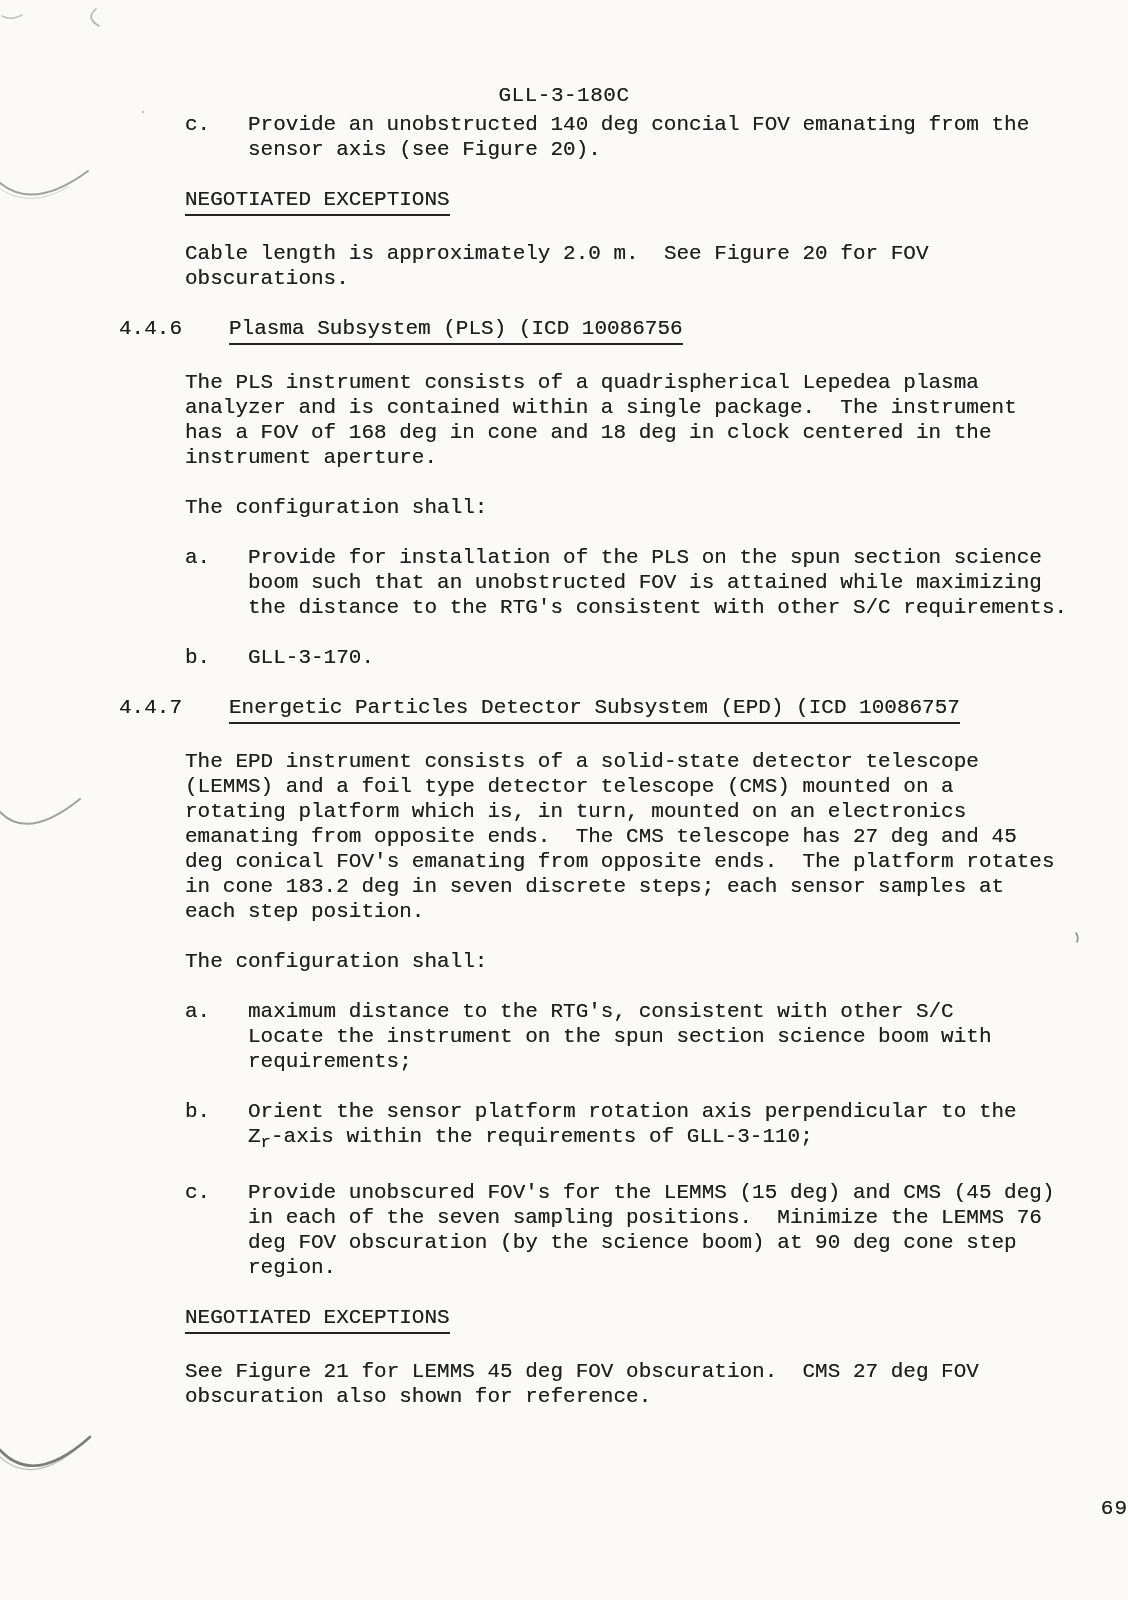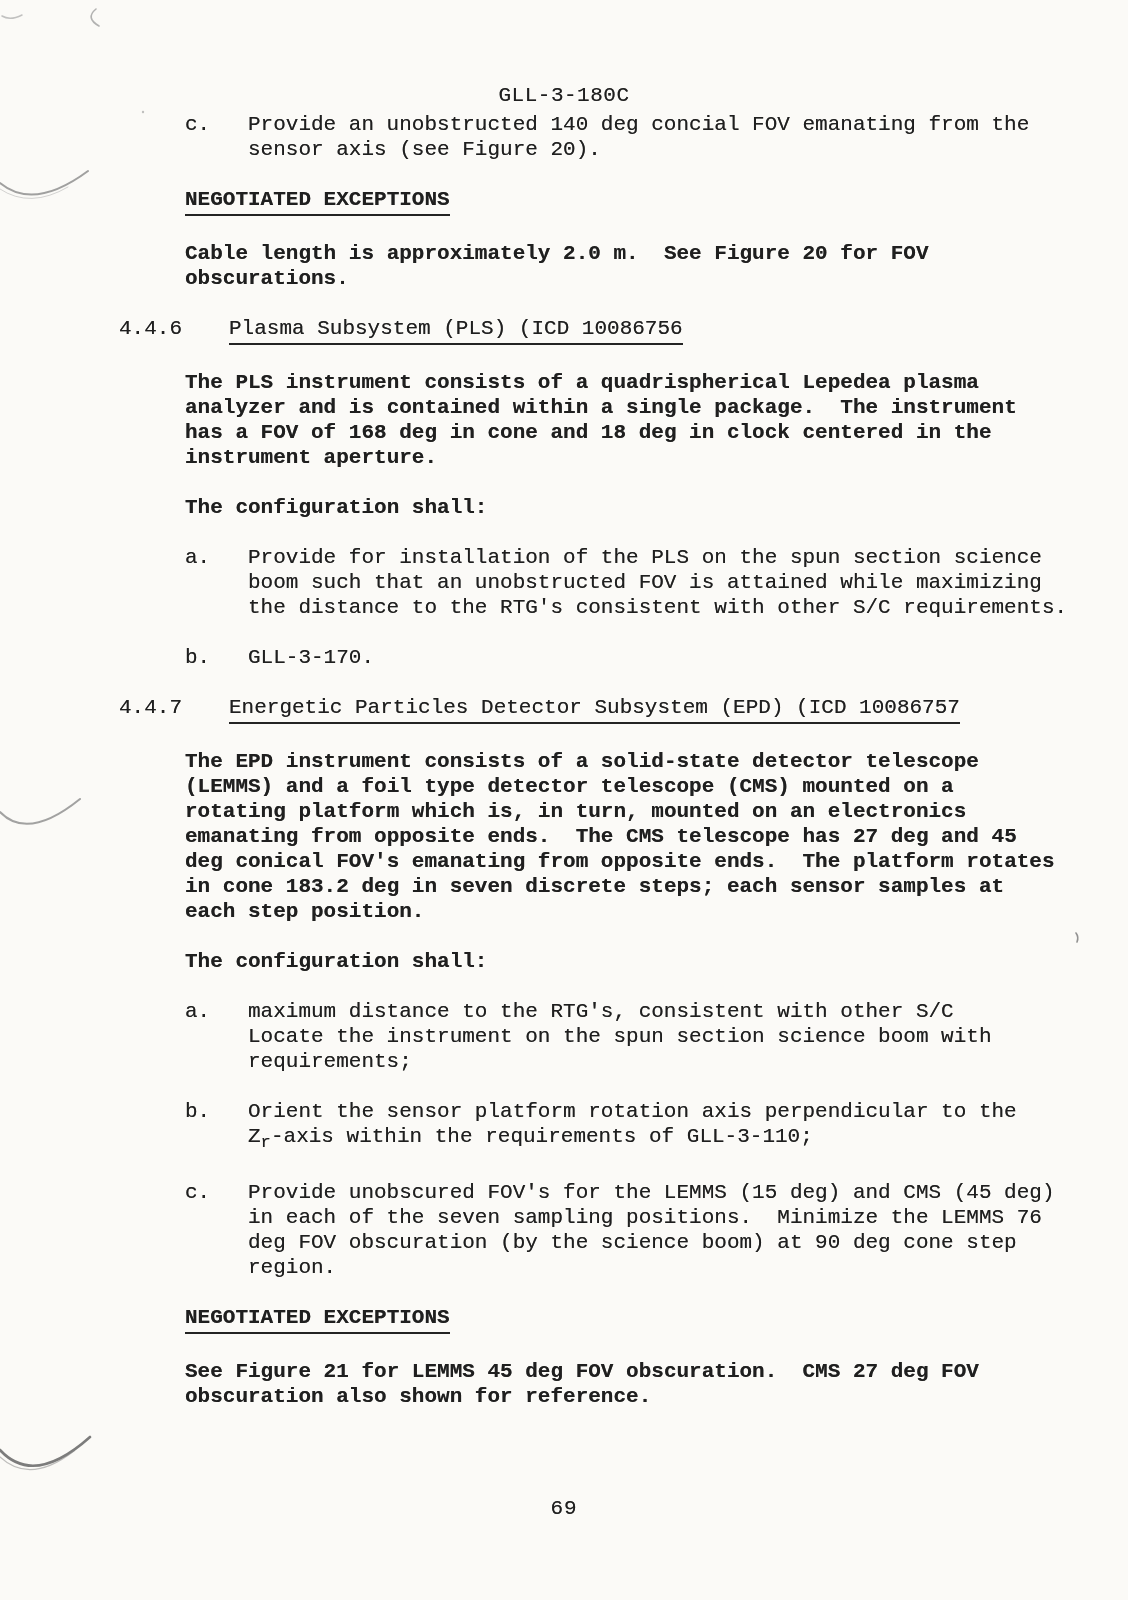--- a/index.html
+++ b/index.html
@@ -5,30 +5,30 @@
   html,body{margin:0;padding:0;background:#e9e9e6;}
   .page{
     position:relative;width:1128px;height:1600px;background:#fbfaf7;
     font-family:"Liberation Mono","DejaVu Sans Mono",monospace;
     font-size:21px;line-height:25px;color:#1f1f1f;overflow:hidden;
     text-shadow:0 0 .6px rgba(25,25,25,.65);
   }
   .doc-header{position:absolute;top:36px;left:0;width:100%;text-align:center;letter-spacing:.5px;margin-top:47px;}
   .main{position:absolute;top:112px;left:75px;width:1020px;}
   .block{margin-bottom:25px;}
-  .indent{margin-left:110px;font-weight:bold;}
+  .indent{margin-left:110px;}
   .line{white-space:pre;}
   .section-row{display:flex;margin-left:44px;}
   .section-number{width:110px;flex:none;}
   .u{display:inline-block;border-bottom:2.5px solid #242424;padding-bottom:2px;white-space:pre;}
   .list-item{display:flex;margin-left:110px;}
   .li-label{width:63px;flex:none;}
   .li-lines{flex:1;}
   .sub{font-size:.82em;vertical-align:-.28em;}
-  .footer-page{position:absolute;top:1496px;left:0;width:100%;text-align:center;letter-spacing:1px;}
+  .footer-page{position:absolute;top:1496px;left:0;width:100%;text-align:right;letter-spacing:1px;}
   svg.artifacts{position:absolute;left:0;top:0;width:1128px;height:1600px;pointer-events:none;}
 </style>
 </head>
 <body>
 
 <div class="page">
 
   <svg class="artifacts" viewBox="0 0 1128 1600" aria-hidden="true">
     <path d="M2 16 Q 10 21 22 15" stroke="#a8a8a8" stroke-width="1.5" fill="none" stroke-linecap="round" opacity=".7"></path>
     <path d="M96 9 Q 85 18 99 26" stroke="#9a9a9a" stroke-width="1.6" fill="none" stroke-linecap="round" opacity=".75"></path>

